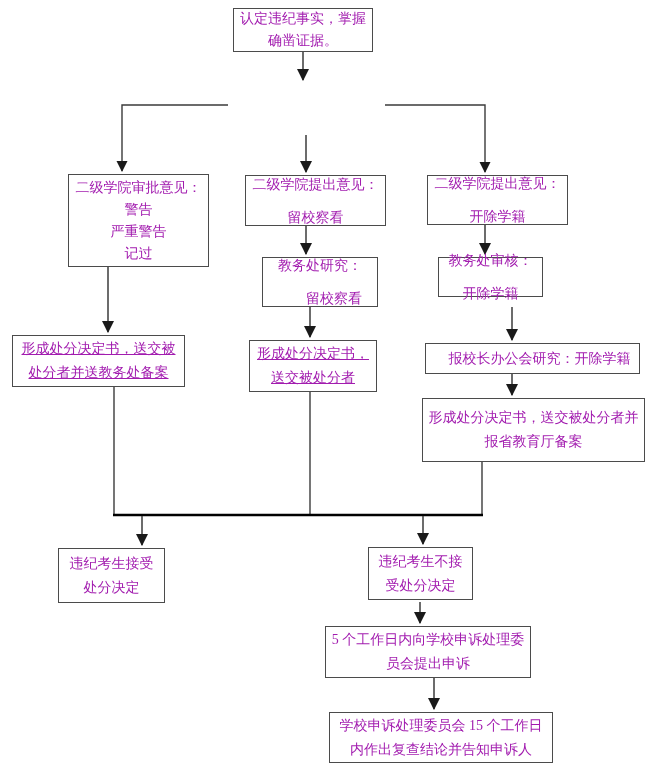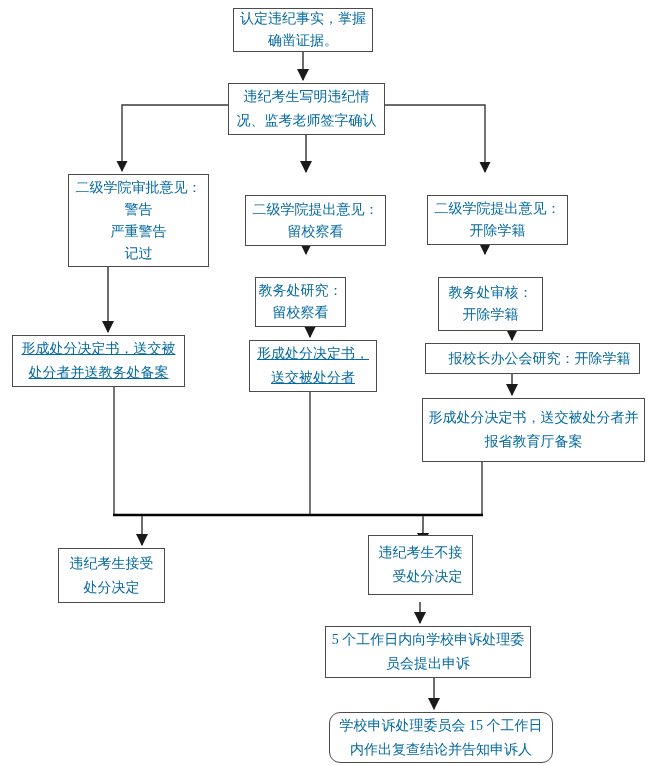--- a/index.html
+++ b/index.html
@@ -21,25 +21,25 @@
     box-sizing: border-box;
     background: #ffffff;
     border: 1.6px solid #4b4b4b;
     display: flex;
     align-items: center;
     justify-content: center;
     text-align: center;
     white-space: pre-line;
     font-size: 14px;
     line-height: 24px;
-    color: #0369a1;
+    color: #a21caf;
     padding: 1px 2px;
   }
   .node.lh22 { line-height: 22px; }
-  .node.lh23 { line-height: 22px; margin-top: 20px; }
+  .node.lh23 { line-height: 33px; }
 </style>
 </head>
 <body>
 
 <div class="page">
 
   <svg class="connectors" viewBox="0 0 656 766" xmlns="http://www.w3.org/2000/svg">
     <defs>
       <marker id="arrow" viewBox="0 0 9 9" refX="8.2" refY="4.5" markerWidth="8" markerHeight="8" orient="auto">
         <path d="M0,0 L9,4.5 L0,9 Z" fill="#1a1a1a"></path>
@@ -68,56 +68,54 @@
 
     <line x1="142" y1="516" x2="142" y2="545" stroke="#3b3b3b" stroke-width="1.5" marker-end="url(#arrow)"></line>
     <line x1="423" y1="516" x2="423" y2="544" stroke="#3b3b3b" stroke-width="1.5" marker-end="url(#arrow)"></line>
     <line x1="420" y1="602" x2="420" y2="623" stroke="#3b3b3b" stroke-width="1.5" marker-end="url(#arrow)"></line>
     <line x1="434" y1="678" x2="434" y2="709" stroke="#3b3b3b" stroke-width="1.5" marker-end="url(#arrow)"></line>
   </svg>
 
   <div class="node lh22" style="left:233px; top:8px;   width:140px; height:44px;">认定违纪事实，掌握
 确凿证据。</div>
 
-  <div class="node" style="left:228px; top:83px;  width:157px; height:52px;">违纪考生写明违纪情
-况、监考老师签字确认</div>
 
   <div class="node lh22" style="left:68px;  top:174px; width:141px; height:93px;">二级学院审批意见：
 警告
 严重警告
 记过</div>
 
   <div class="node lh23" style="left:245px; top:175px; width:141px; height:51px;">二级学院提出意见：
 留校察看</div>
 
   <div class="node lh23" style="left:427px; top:175px; width:141px; height:50px;">二级学院提出意见：
 开除学籍</div>
 
-  <div class="node lh23" style="left:255px; top:257px; width:91px; height:50px;">教务处研究：
+  <div class="node lh23" style="left:262px; top:257px; width:116px; height:50px;text-align:right;">教务处研究：
 留校察看</div>
 
-  <div class="node lh23" style="left:438px; top:257px; width:105px; height:54px;">教务处审核：
+  <div class="node lh23" style="left:438px; top:257px; width:105px; height:40px;">教务处审核：
 开除学籍</div>
 
   <div class="node" style="left:12px;  top:335px; width:173px; height:52px;text-decoration:underline;">形成处分决定书，送交被
 处分者并送教务处备案</div>
 
   <div class="node" style="left:249px; top:340px; width:128px; height:52px;text-decoration:underline;">形成处分决定书，
 送交被处分者</div>
 
   <div class="node" style="left:425px; top:343px; width:215px; height:31px;padding-left:16px;">报校长办公会研究：开除学籍</div>
 
   <div class="node" style="left:422px; top:398px; width:223px; height:64px;">形成处分决定书，送交被处分者并
 报省教育厅备案</div>
 
   <div class="node" style="left:58px;  top:548px; width:107px; height:55px;">违纪考生接受
 处分决定</div>
 
-  <div class="node" style="left:368px; top:535px; width:105px; height:60px;text-align:right;">违纪考生不接
+  <div class="node" style="left:368px; top:547px; width:105px; height:53px;">违纪考生不接
 受处分决定</div>
 
   <div class="node" style="left:325px; top:626px; width:206px; height:52px;">5 个工作日内向学校申诉处理委
 员会提出申诉</div>
 
-  <div class="node" style="left:329px; top:712px; width:224px; height:51px;border-radius:11px;">学校申诉处理委员会 15 个工作日
+  <div class="node" style="left:329px; top:712px; width:224px; height:51px;">学校申诉处理委员会 15 个工作日
 内作出复查结论并告知申诉人</div>
 
 </div>
 
 </body></html>

